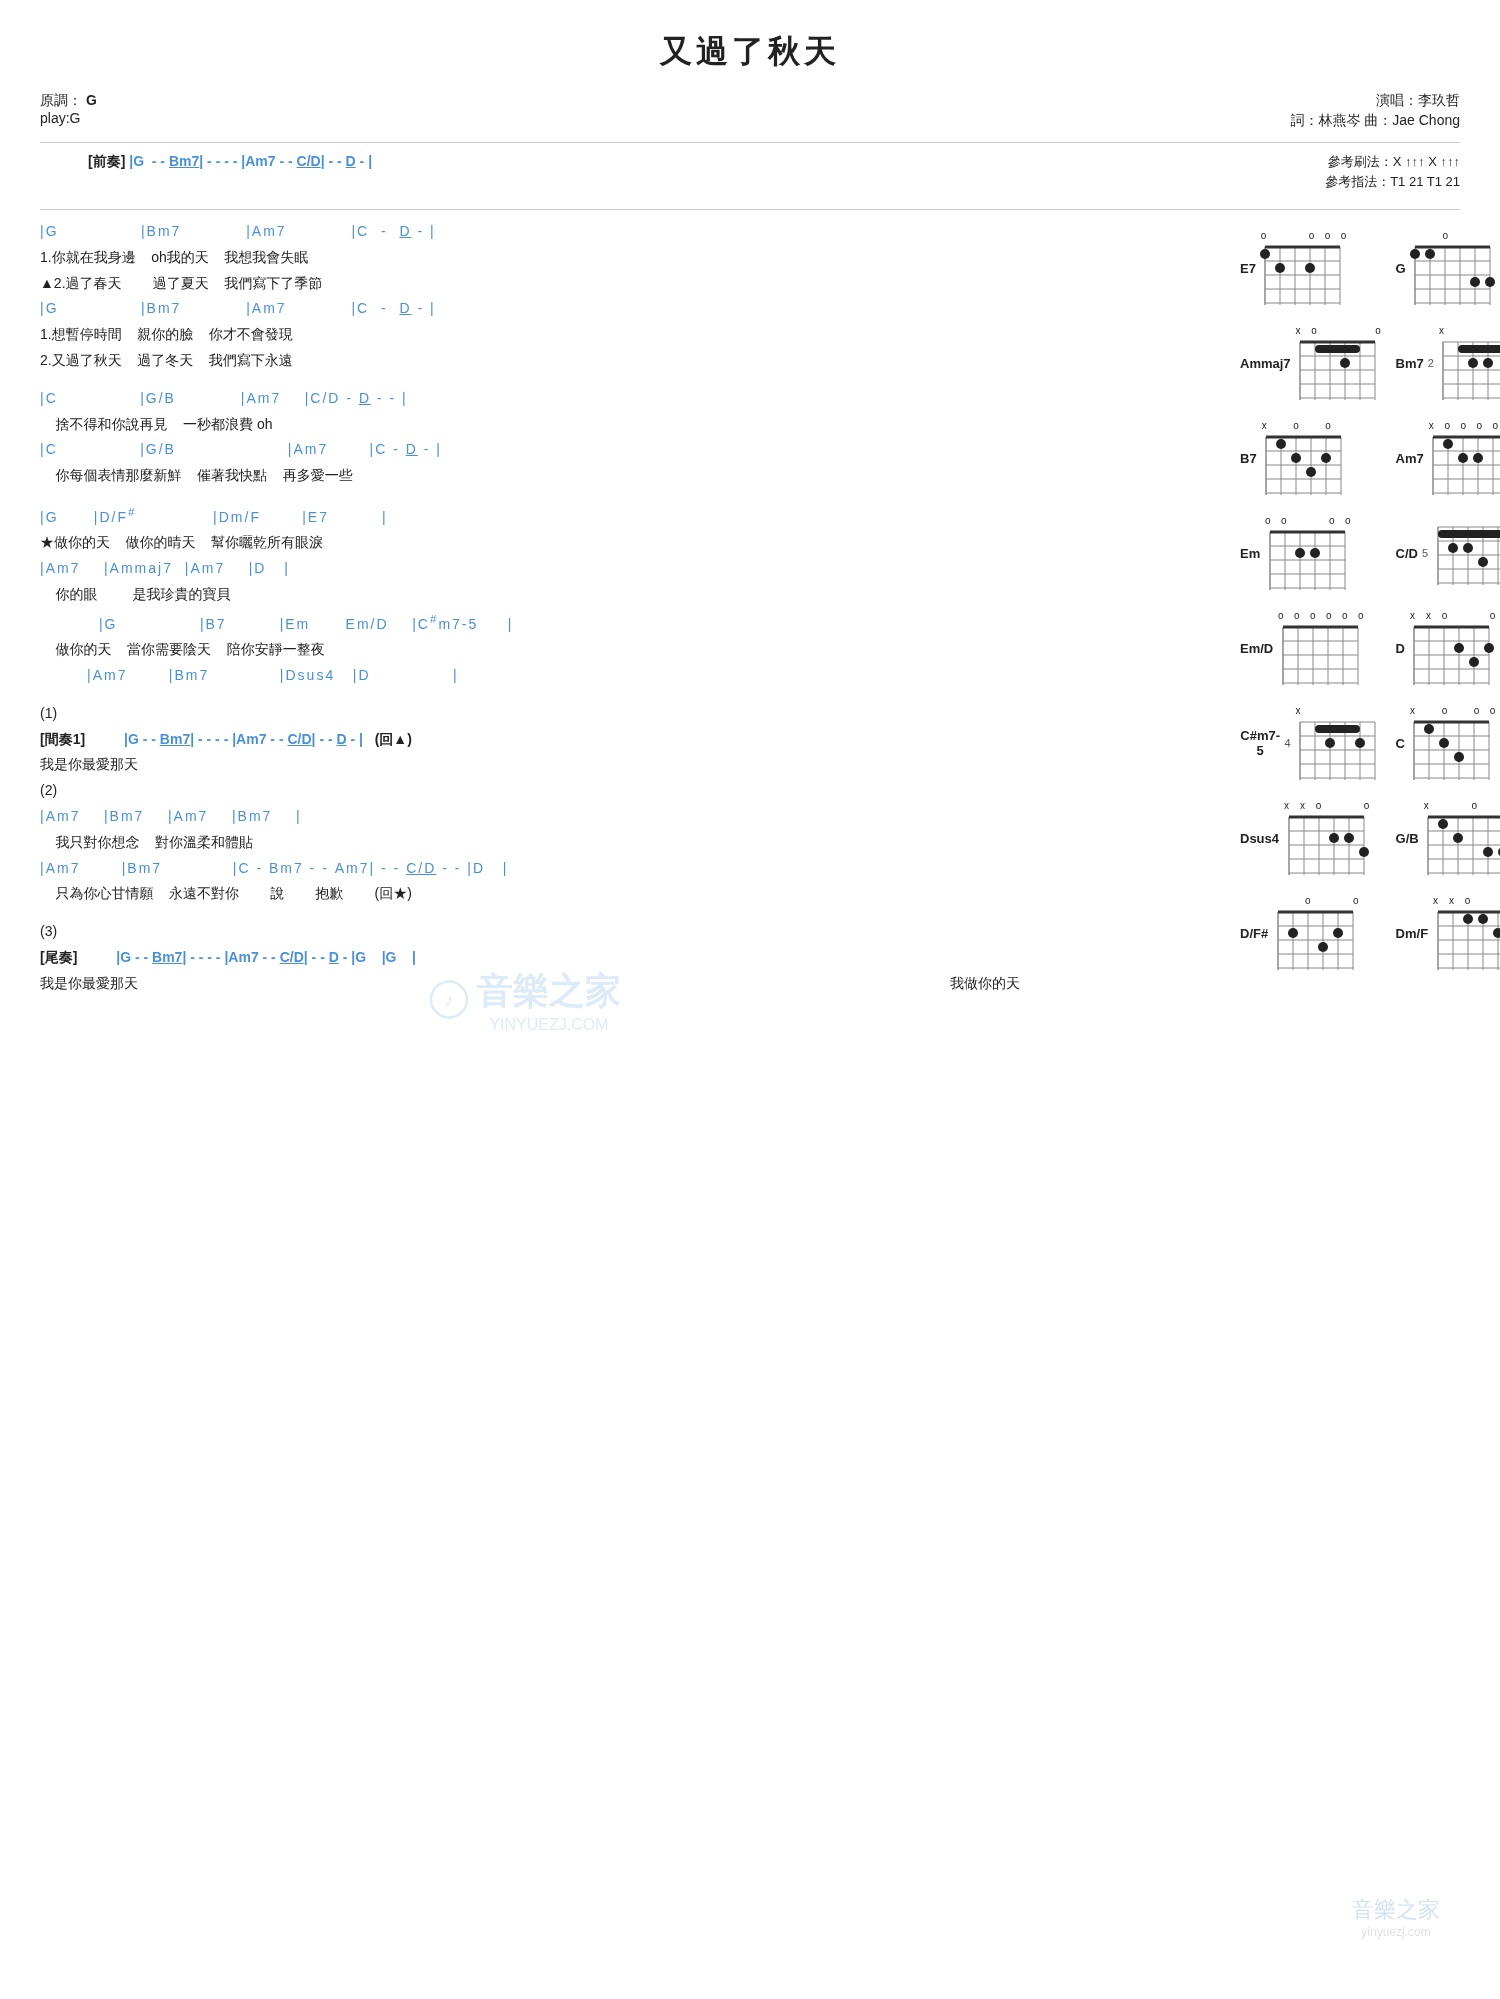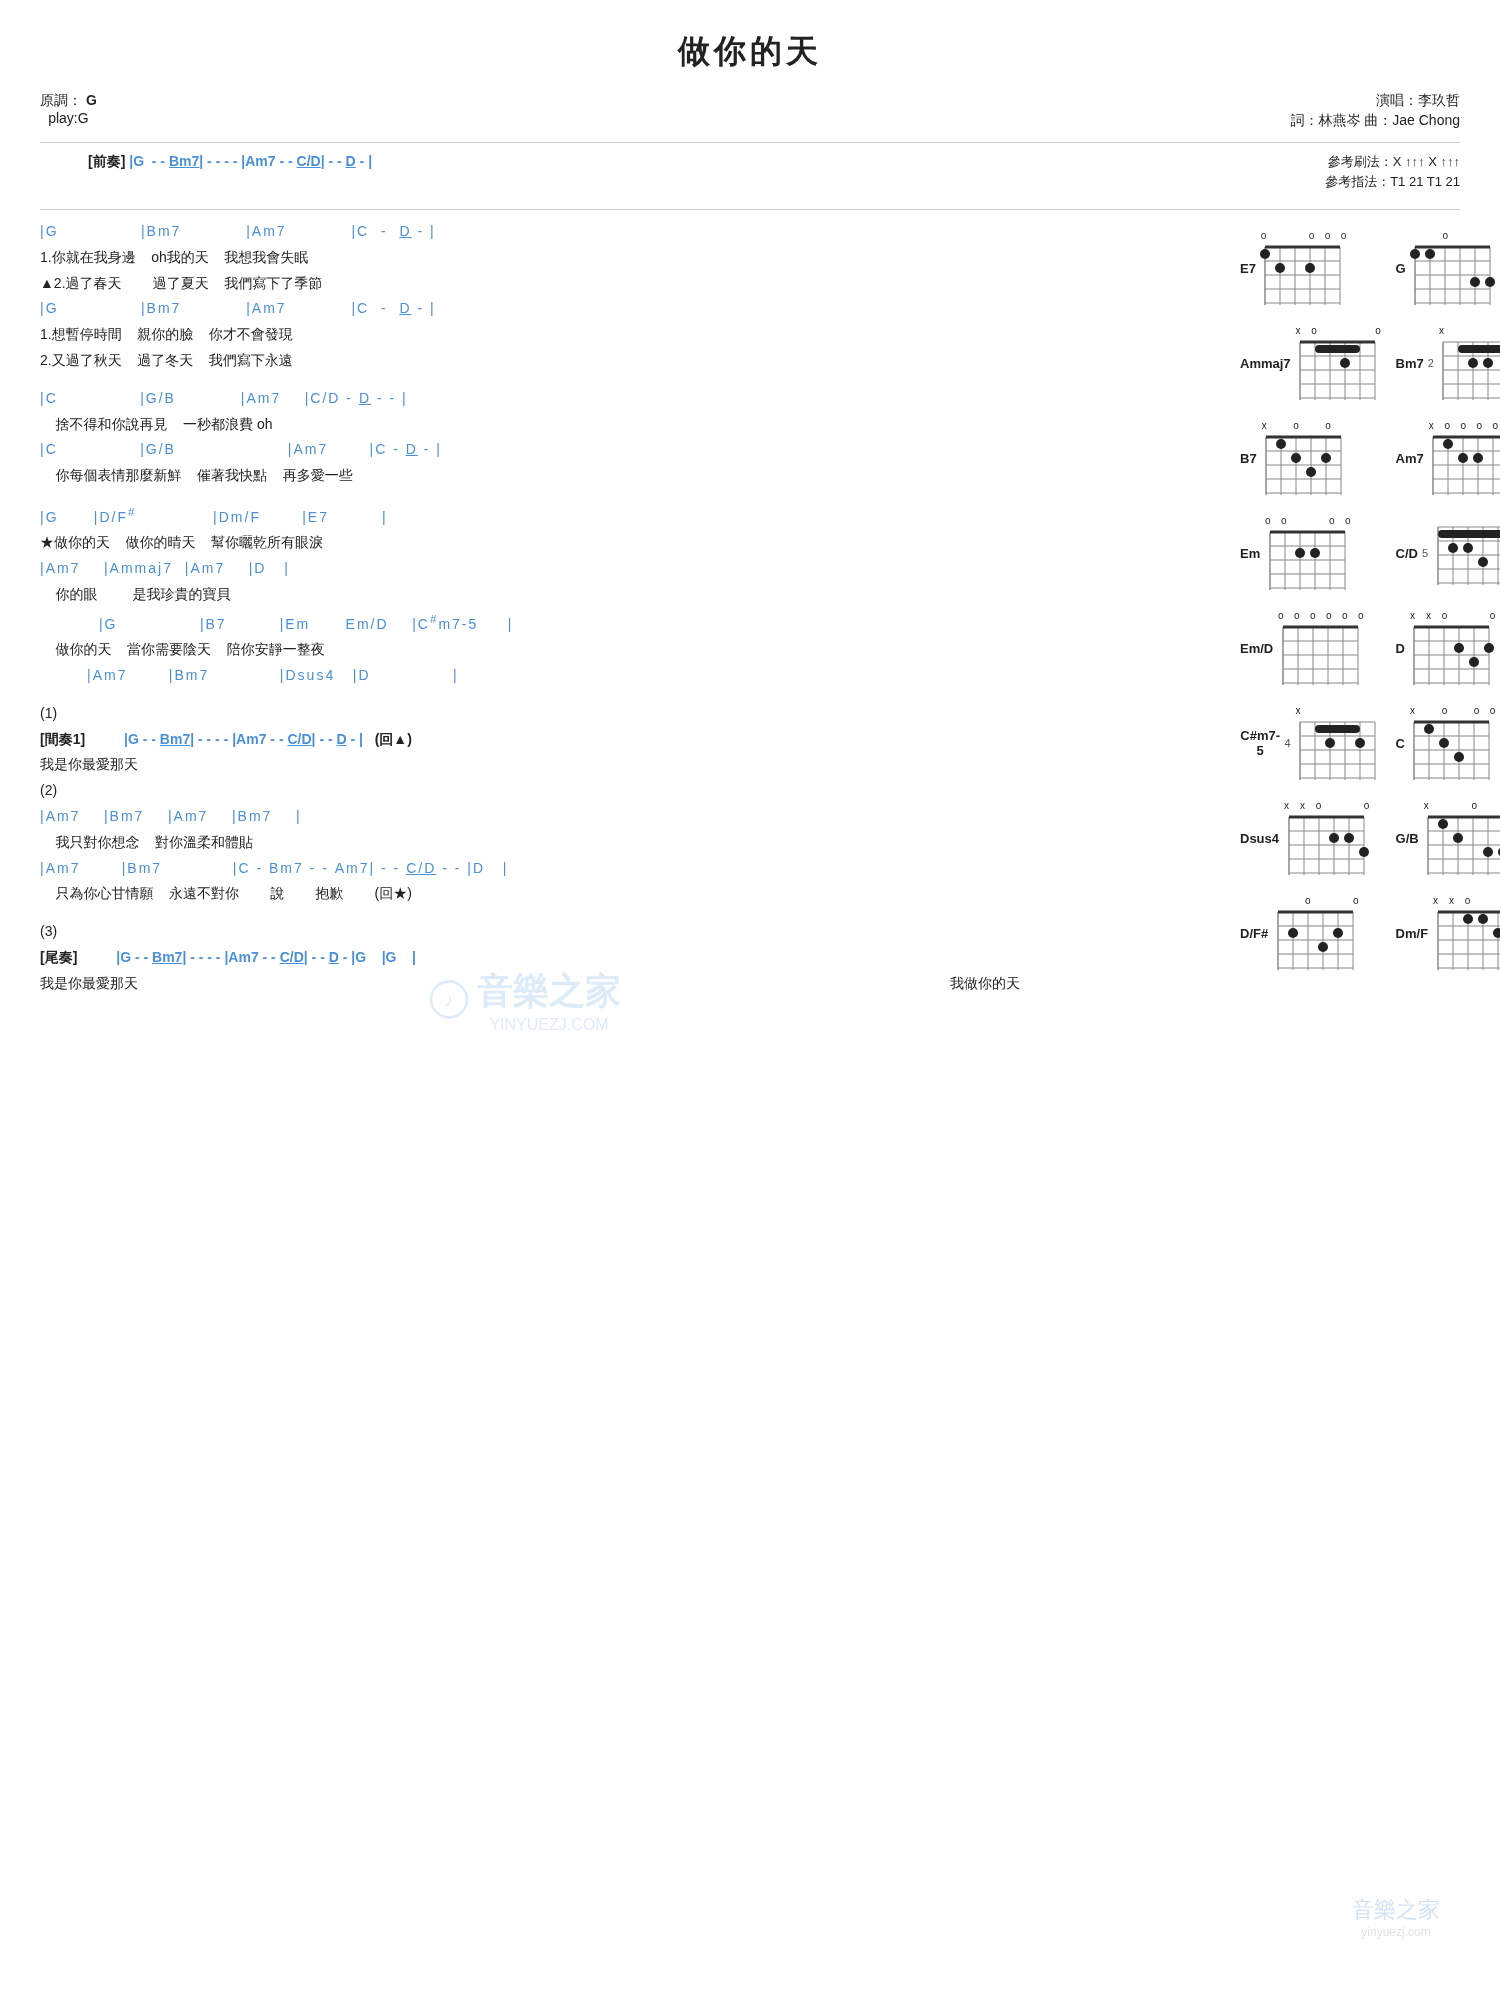--- a/index.html
+++ b/index.html
@@ -23,21 +23,21 @@
       font-weight: bold;
       color: #222;
       margin-bottom: 18px;
       letter-spacing: 4px;
     }
     .meta-row {
       display: flex;
       justify-content: space-between;
       margin-bottom: 4px;
     }
-    .meta-left { font-size: 14px; color: #222; text-align: center; }
+    .meta-left { font-size: 14px; color: #222; }
     .meta-right { font-size: 14px; color: #222; text-align: right; }
     .meta-right div { margin-bottom: 2px; }
     .strum-ref {
       font-size: 13px;
       color: #222;
       margin-bottom: 2px;
     }
     .finger-ref {
       font-size: 13px;
       color: #222;
@@ -149,21 +149,21 @@
           <circle cx="20" cy="20" r="18" fill="none" stroke="#4a90d9" stroke-width="2.5"></circle>
           <text x="20" y="26" text-anchor="middle" font-size="18" fill="#4a90d9">♪</text>
         </svg>
       <div>
         <div class="logo-text">音樂之家</div>
         <div class="logo-url">YINYUEZJ.COM</div>
       </div>
     </div>
   </div>
 
-  <div class="title">做你的天</div>
+  <div class="title">又過了秋天</div>
 
   <div class="meta-row">
     <div class="meta-left">
       <div>
         <span>原調：</span>
         <strong>G</strong>
       </div>
       <div>play:G</div>
     </div>
     <div class="meta-right">

